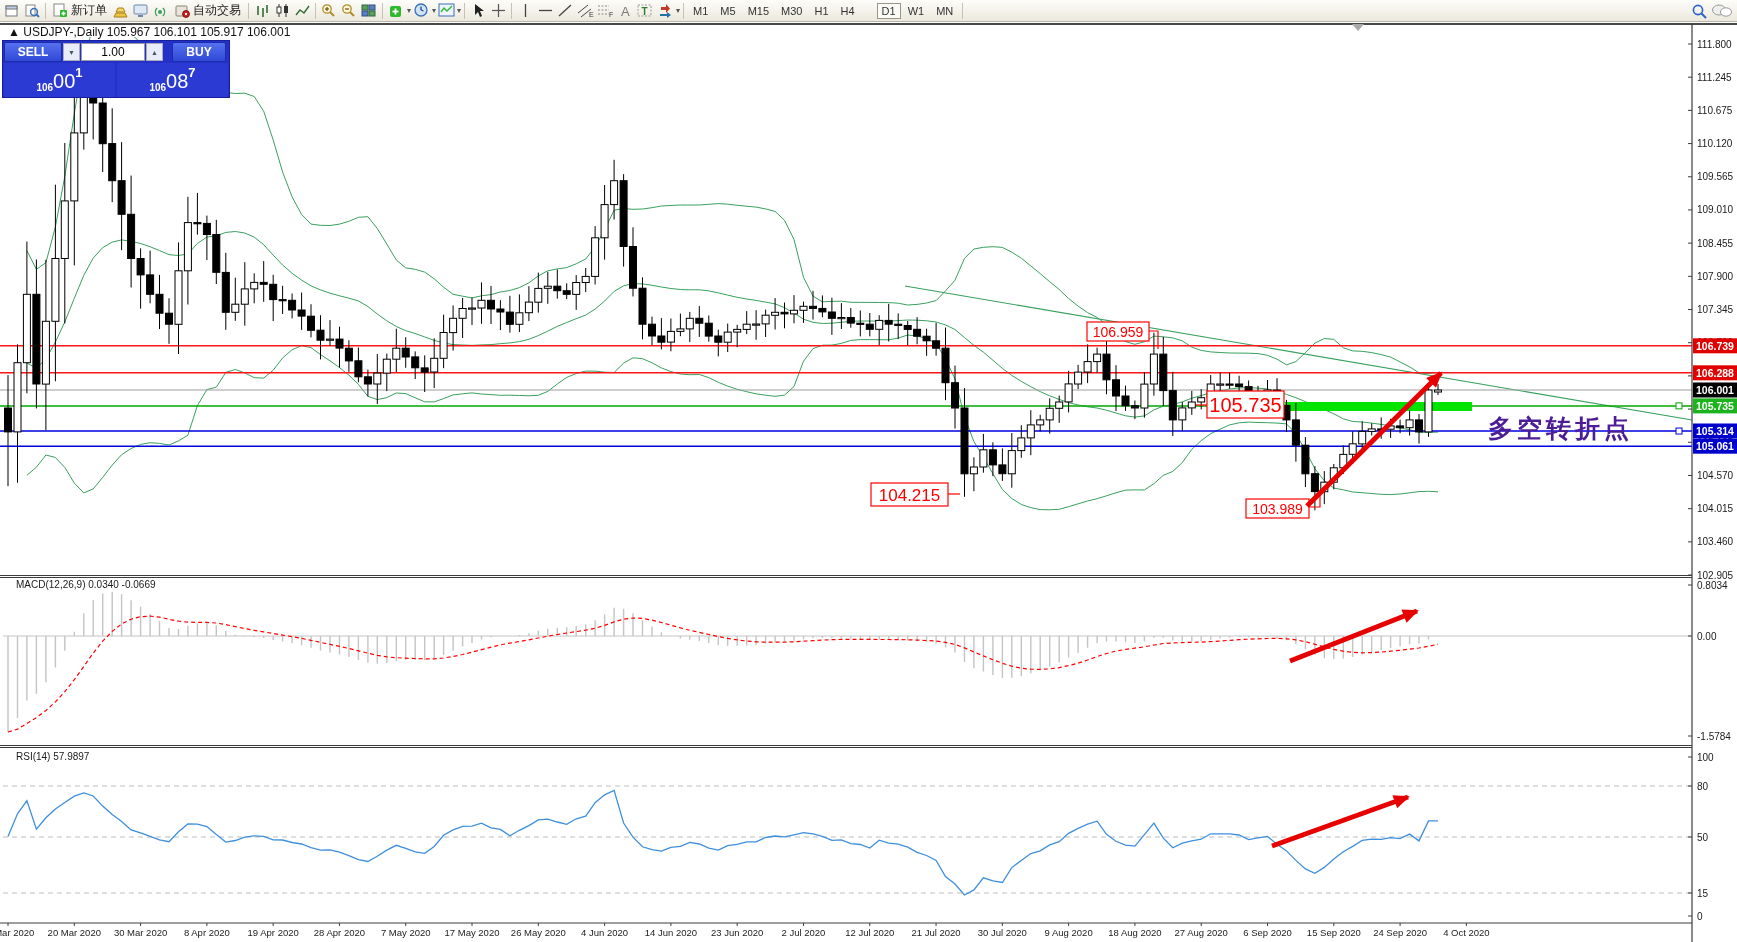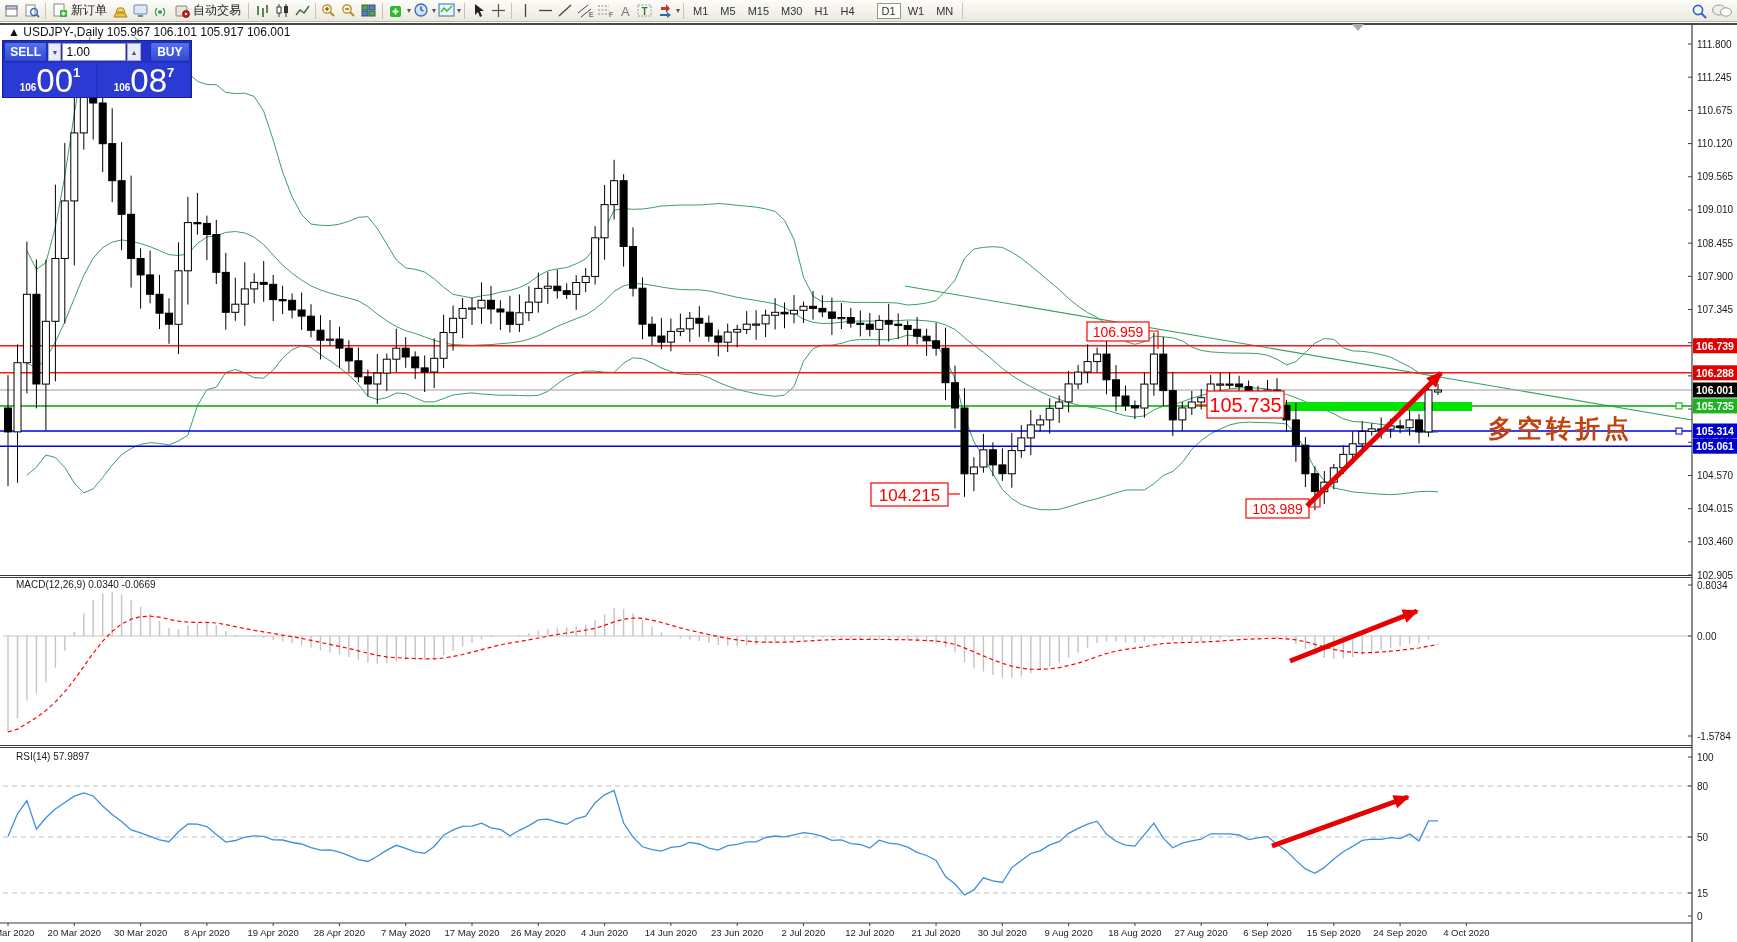--- a/index.html
+++ b/index.html
@@ -18,32 +18,32 @@
   .tf.active{background:#fbfbf8;border:1px solid #9a968a;margin-left:16px;}
   .tspacer{flex:1 1 auto;}
   
   .chart-window{position:absolute;top:23px;left:0;width:1737px;height:919px;
     background:#fff;border-top:2px solid #484848;box-sizing:border-box;}
   .win-collapse{position:absolute;left:1352px;top:24px;width:0;height:0;
     border-left:6px solid transparent;border-right:6px solid transparent;border-top:7px solid #a9a9a9;}
   #chart{position:absolute;left:0;top:0;width:1737px;height:942px;pointer-events:none;}
   .sym{position:absolute;left:8px;top:25px;font-size:12px;color:#111;white-space:nowrap;}
   
-  .panel{position:absolute;left:2px;top:40px;width:190px;height:58px;background:#2431c6;
+  .panel{position:absolute;left:2px;top:40px;width:228px;height:58px;background:#2431c6;
     border:1px solid #16209a;box-sizing:border-box;}
   .prow{display:flex;align-items:center;height:20px;margin:1px 1px 0 1px;gap:1px;}
   .pbtn{background:linear-gradient(#5571ee,#2f49d6);color:#fff;font-size:12px;font-weight:bold;
     height:18px;display:flex;align-items:center;justify-content:center;border:1px solid #1b2cae;border-radius:2px;}
   .sellb{width:56px;}  .buyb{width:52px;margin-left:8px;}
   .spin{width:15px;height:16px;background:#e8ecf8;border:1px solid #aab;display:flex;align-items:center;justify-content:center;font-size:7px;color:#456;}
-  .vol{width:56px;height:16px;border:1px solid #99a;font-size:12px;text-align:left;padding:0 3px;font-family:"Liberation Sans",sans-serif;}
+  .vol{width:56px;height:16px;border:1px solid #99a;font-size:12px;text-align:center;padding:0 3px;font-family:"Liberation Sans",sans-serif;}
   .bigrow{display:flex;height:34px;margin:1px;gap:2px;}
   .bigcell{flex:1;background:#2c3ad4;color:#fff;display:flex;align-items:flex-end;justify-content:center;padding-bottom:1px;}
   .bc-sm{font-size:10px;font-weight:bold;margin-bottom:3px;}
-  .bc-big{font-size:33px;line-height:30px;font-weight:normal;}
+  .bc-big{font-size:20px;line-height:30px;font-weight:normal;}
   .bc-sup{font-size:13px;align-self:flex-start;margin-top:2px;font-weight:bold;}
   
   .pane-label{position:absolute;left:16px;font-size:10px;color:#1a1a1a;white-space:nowrap;}
   .cn-note{position:absolute;font-weight:bold;white-space:nowrap;letter-spacing:4px;}
 </style>
 </head>
 <body>
 
 <div class="toolbar">
   <span class="ti">
@@ -629,13 +629,13 @@
     <div class="bigcell">
       <span class="bc-sm">106</span>
         <span class="bc-big">08</span>
         <span class="bc-sup">7</span>
     </div>
   </div>
 </div>
 
 <div class="pane-label" style="top:579px">MACD(12,26,9) 0.0340 -0.0669</div>
 <div class="pane-label" style="top:751px">RSI(14) 57.9897</div>
-<div class="cn-note" id="cnNote" style="left: 1488px; top: 412px; color: #c2410c; font-size: 25px;">多空转折点</div>
+<div class="cn-note" id="cnNote" style="left: 1488px; top: 412px; color: #4c1d95; font-size: 25px;">多空转折点</div>
 
 </body></html>

